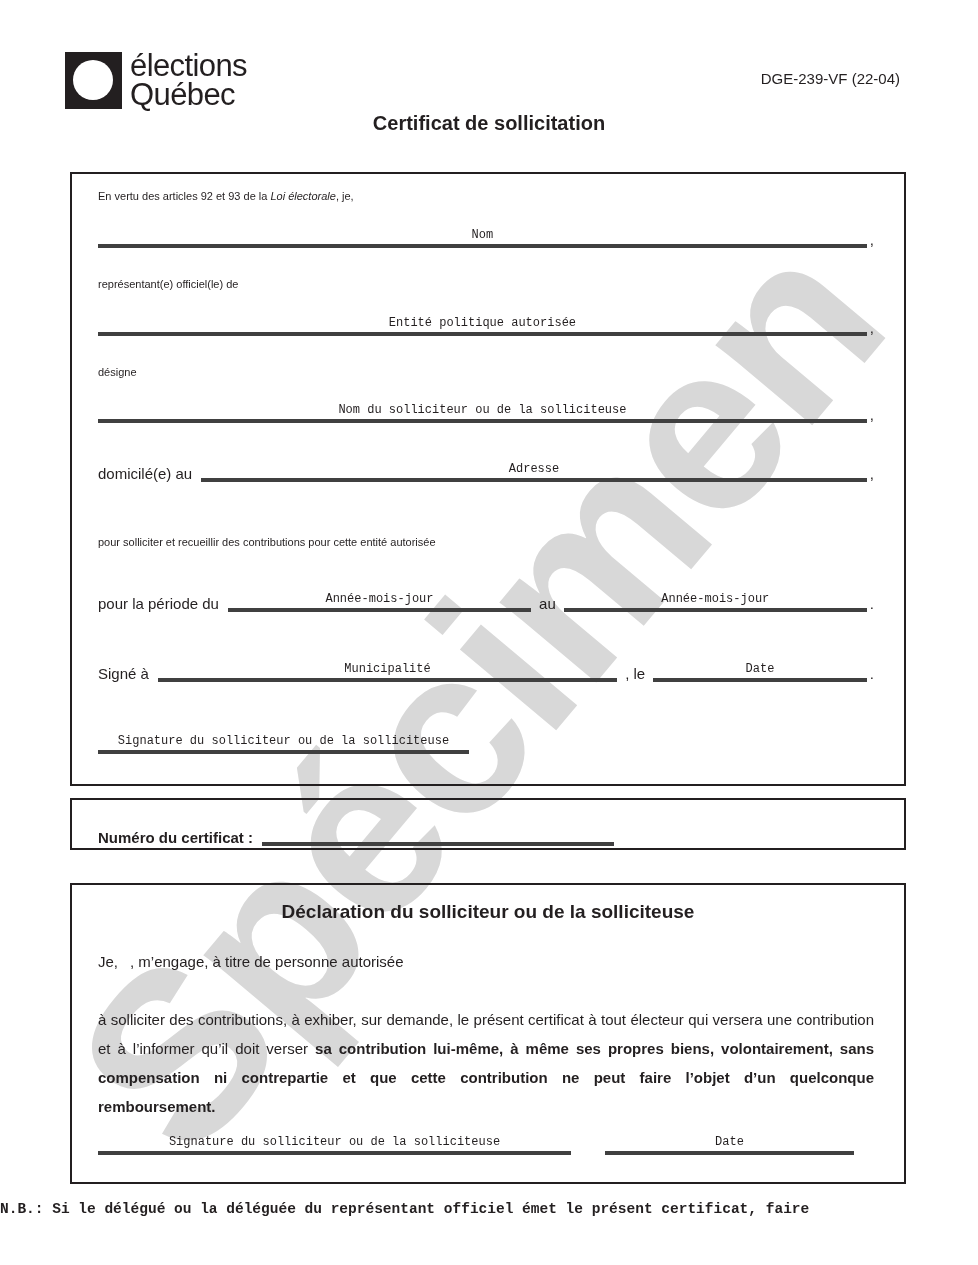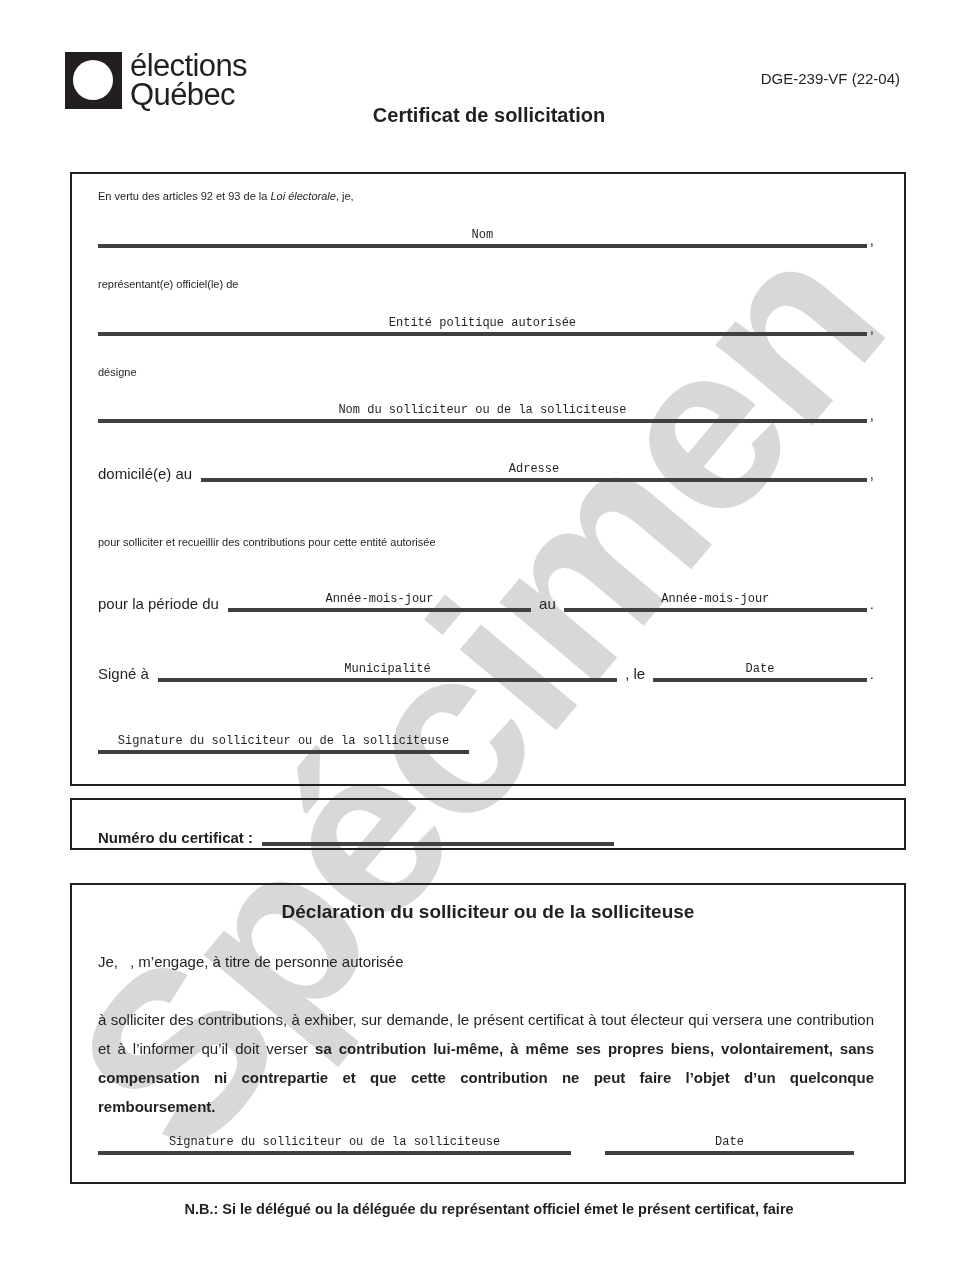--- a/index.html
+++ b/index.html
@@ -12,38 +12,38 @@
     position:absolute;left:478px;top:695px;
     transform:translate(-50%,-50%) rotate(-50deg);
     font-size:238px;font-weight:bold;letter-spacing:-4px;
     color:#d8d8d8;white-space:nowrap;z-index:0;user-select:none;
   }
   
   .logo{position:absolute;left:65px;top:52px;width:57px;height:57px;background:#231f20;z-index:1;}
   .logo .circle{position:absolute;left:8px;top:8px;width:40px;height:40px;border-radius:50%;background:#ffffff;}
   .logo-text{position:absolute;left:130px;top:51px;font-size:31px;font-weight:normal;line-height:29px;letter-spacing:-0.6px;z-index:1;}
   .form-number{position:absolute;right:78px;top:57px;font-size:15px;z-index:1;margin-top:13px;}
-  .doc-title{position:absolute;left:0;right:0;top:104px;text-align:center;font-size:20px;font-weight:bold;z-index:1;}
+  .doc-title{position:absolute;left:0;right:0;top:112px;text-align:center;font-size:20px;font-weight:bold;z-index:1;}
   
   .box{position:absolute;left:70px;width:836px;border:2px solid #231f20;background:transparent;z-index:1;box-sizing:border-box;}
   #main-box{top:172px;height:614px;}
   #number-box{top:798px;height:52px;}
   #declaration-box{top:883px;height:301px;}
   .abs{position:absolute;left:26px;right:30px;}
   .lbl-row{font-size:11px;}
   .row{display:flex;align-items:flex-end;font-size:15px;}
   .fill{flex:1;border-bottom:4px solid #404040;position:relative;height:20px;font-family:Liberation Mono, monospace;}
   .fill.fixed{flex:none;}
   .cap{position:absolute;top:4px;left:-60px;right:-60px;text-align:center;font-size:12px;white-space:nowrap;}
   .lbl{padding-right:9px;white-space:nowrap;}
   .suf{padding-left:3px;white-space:nowrap;}
   .mid{padding:0 8px;white-space:nowrap;}
   .gap{flex:none;}
   .just{margin:0;text-align:justify;font-size:15px;line-height:29px;}
-  .nb{position:absolute;left:0;right:0;top:1200px;text-align:center;font-weight:bold;font-size:14.5px;line-height:19px;z-index:1;}
+  .nb{position:absolute;left:0;right:0;top:1200px;font-weight:bold;font-size:14.5px;line-height:19px;z-index:1;font-family:Liberation Mono, monospace;}
   .decl-title{position:absolute;left:0;right:0;top:16px;text-align:center;font-size:19px;font-weight:bold;}
   i{font-style:italic;}
 </style>
 </head>
 <body>
 
 <div class="page">
 
   <div class="watermark">Spécimen</div>
 

